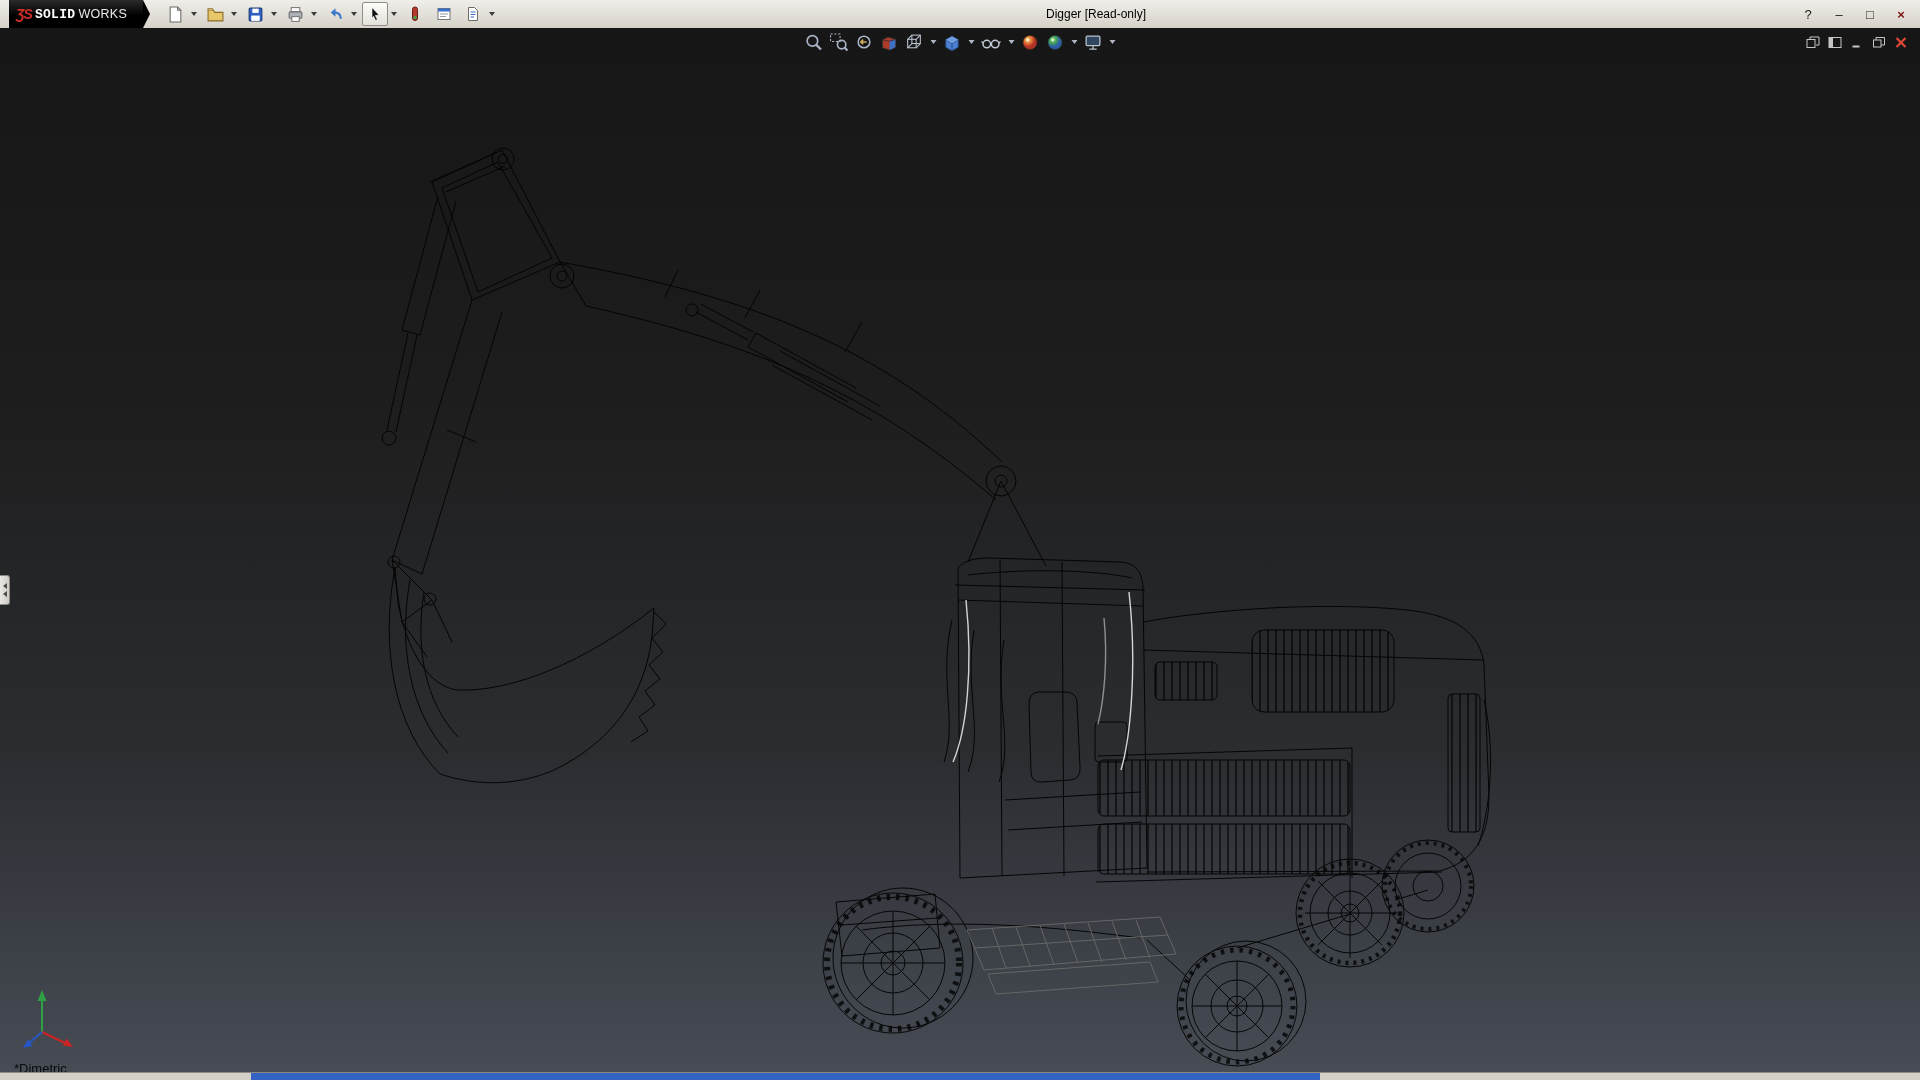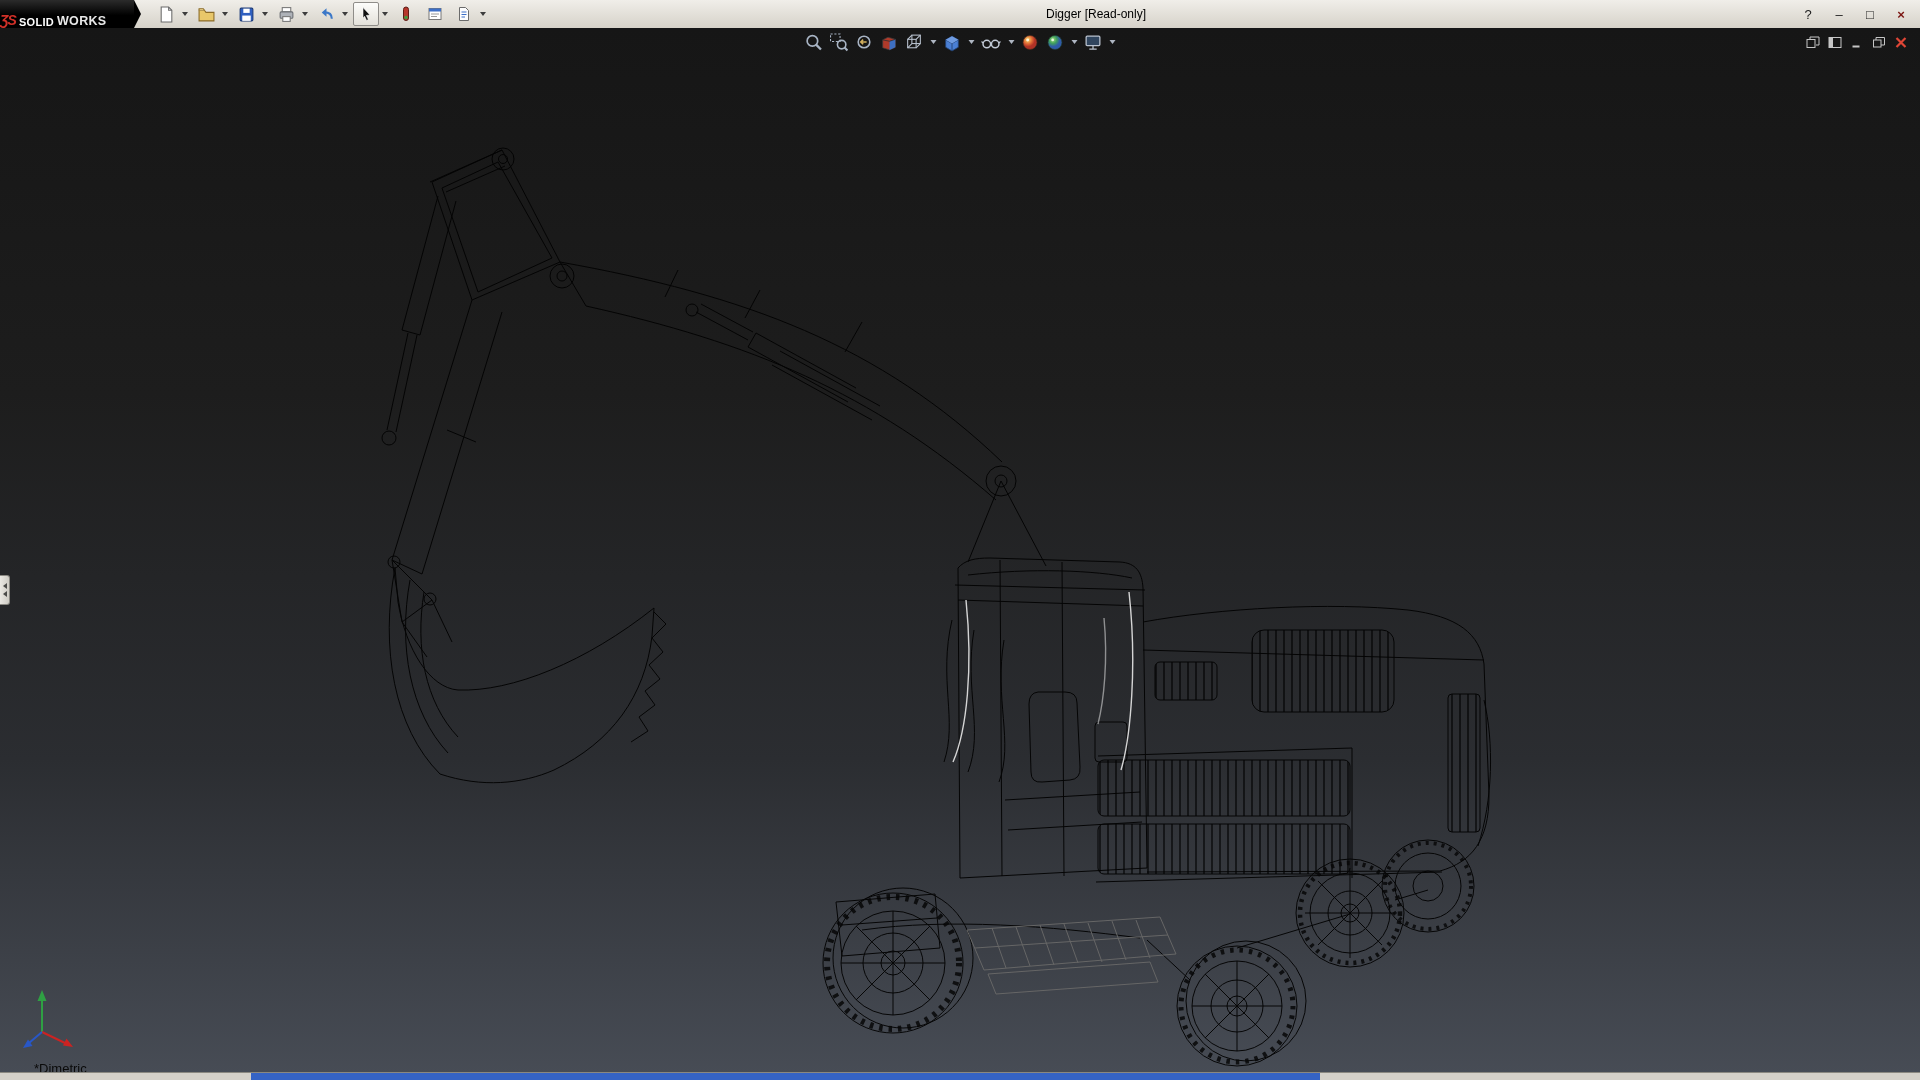--- a/index.html
+++ b/index.html
@@ -4,24 +4,24 @@
 <style>
   html,body{margin:0;padding:0;width:1920px;height:1080px;overflow:hidden;
     font-family:"Liberation Sans", sans-serif; background:#000; user-select:none;}
   .app{position:absolute;inset:0;}
 
   
   .titlebar{position:absolute;top:0;left:0;right:0;height:28px;
     background:linear-gradient(#f0eee9,#d6d2c9);border-bottom:1px solid #97948e;
     display:flex;align-items:center;}
   .logo{width:134px;height:28px;background:linear-gradient(#2b2b2b,#000 55%);
-    display:flex;align-items:flex-end;box-sizing:border-box;gap:3px;}
+    display:flex;align-items:center;padding-left:7px;box-sizing:border-box;gap:3px;margin-left:9px;}
   .logo-mark{color:#d03028;font-weight:bold;font-style:italic;font-size:14px;letter-spacing:-1px;}
-  .logo-bold{color:#fff;font-weight:bold;font-size:11px;letter-spacing:.3px;}
-  .logo-light{color:#e8e8e8;font-weight:700;font-size:12.5px;letter-spacing:.3px;}
+  .logo-bold{color:#fff;font-weight:bold;font-size:13px;letter-spacing:.3px;font-family:Liberation Mono, monospace;}
+  .logo-light{color:#e8e8e8;font-weight:400;font-size:12.5px;letter-spacing:.3px;}
   .logo-notch{width:0;height:0;border-top:14px solid transparent;border-bottom:14px solid transparent;
     border-left:7px solid #000;}
   .tools{display:flex;align-items:center;margin-left:12px;gap:1px;height:28px;}
   .tool-group{display:flex;align-items:center;margin-right:2px;}
   .tool{width:24px;height:22px;display:flex;align-items:center;justify-content:center;
     border:1px solid transparent;border-radius:2px;}
   .tool.pressed{background:linear-gradient(#fdfdfb,#e4e1da);border:1px solid #8f8d89;}
   .caret-btn{width:11px;height:22px;display:flex;align-items:center;justify-content:center;}
   .caret{width:0;height:0;border-left:3px solid transparent;border-right:3px solid transparent;
     border-top:4px solid #3c3c3c;}
@@ -41,21 +41,21 @@
   .hud{position:absolute;top:3px;left:50%;transform:translateX(-50%);
     display:flex;align-items:center;gap:2px;}
   .hud-btn{height:22px;display:flex;align-items:center;justify-content:center;padding:0 2px;border-radius:2px;}
   .hud .caret{border-top-color:#aeb6c2;}
 
   
   .doc-controls{position:absolute;top:7px;right:12px;display:flex;align-items:center;gap:7px;}
   .doc-btn{width:15px;height:14px;display:flex;align-items:center;justify-content:center;}
 
   
-  .orient-label{position:absolute;left:14px;bottom:-3px;font-size:13px;color:#0a0a0a;margin-left:20px;}
+  .orient-label{position:absolute;left:14px;bottom:-3px;font-size:13px;color:#0a0a0a;}
 
   
   .panel-tab{position:absolute;left:0;top:547px;width:9px;height:28px;
     background:linear-gradient(90deg,#e9e7e2,#cecbc4);border:1px solid #8a8882;border-left:none;
     border-radius:0 3px 3px 0;display:flex;flex-direction:column;align-items:center;
     justify-content:center;gap:2px;}
   .tri-left{width:0;height:0;border-top:3px solid transparent;border-bottom:3px solid transparent;
     border-right:4px solid #4a4a48;}
 
   

